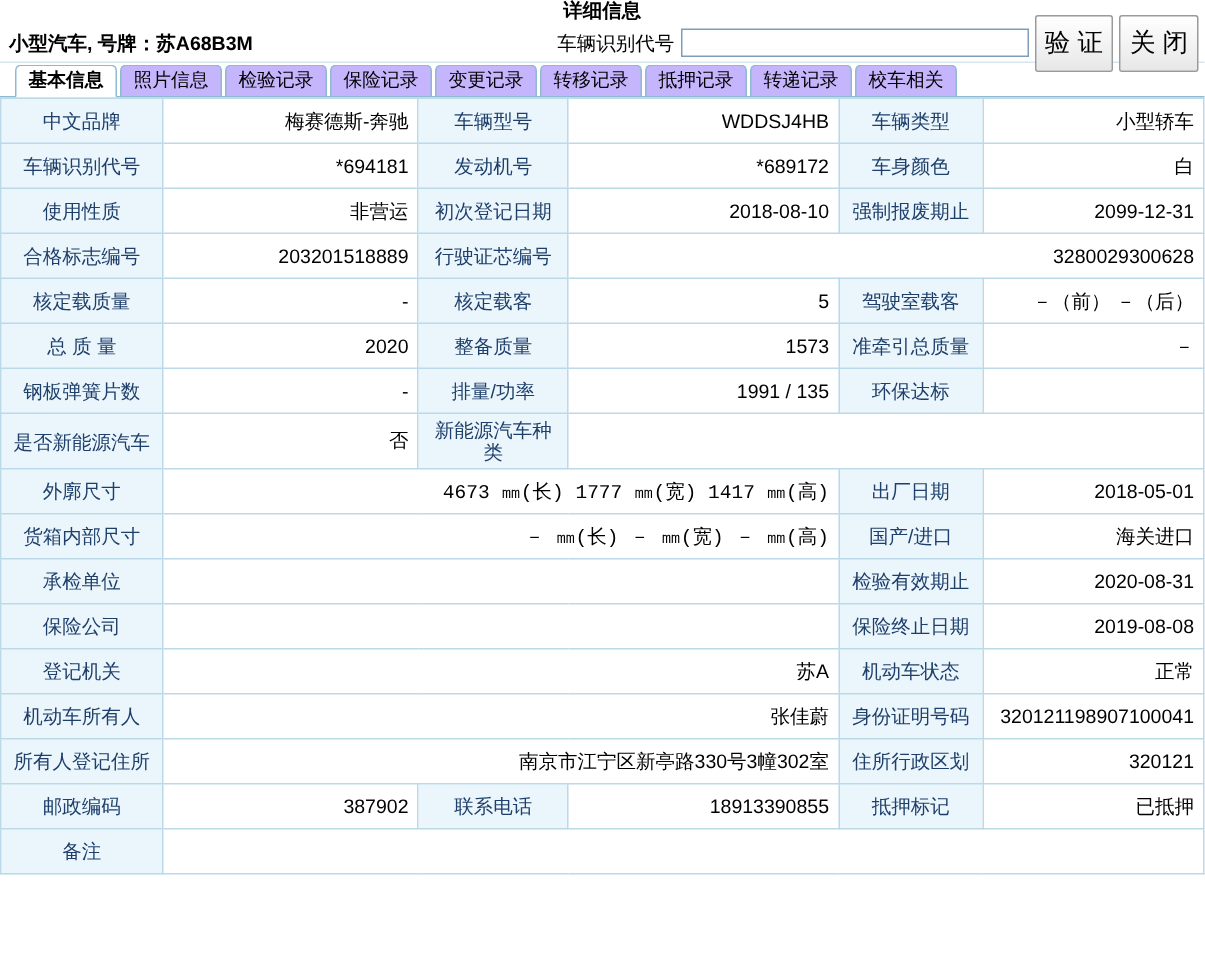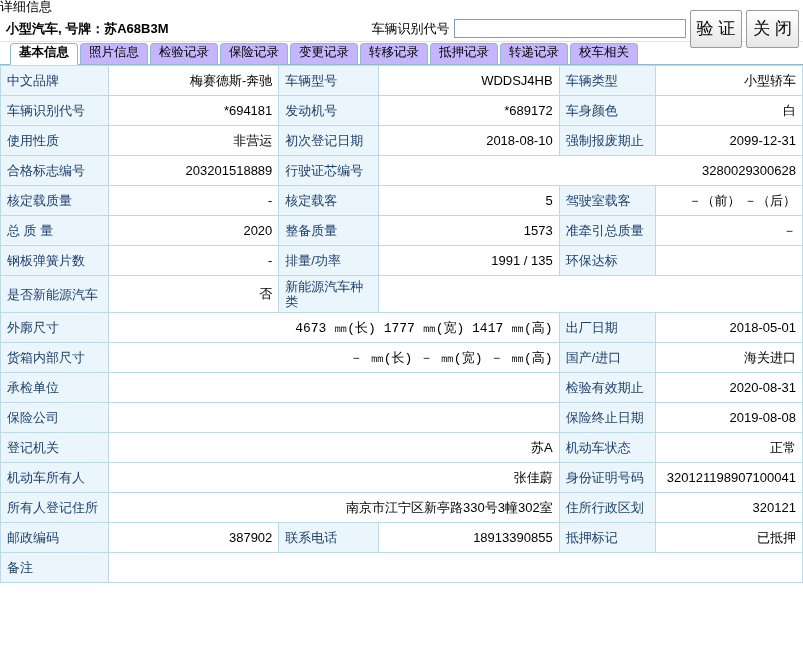--- a/index.html
+++ b/index.html
@@ -16,21 +16,22 @@
     overflow: hidden;
   }
   .page {
     position: relative;
     width: 803px;
     height: 653px;
     box-sizing: border-box;
   }
   .title-bar {
     height: 16px;
-    font-weight: normal;
+    text-align: center;
+    font-weight: bold;
     font-size: 13px;
     color: #000;
     overflow: hidden;
     line-height: 14px;
   }
   .search-bar {
     display: flex;
     align-items: center;
     height: 26px;
     padding: 2px 4px 2px 6px;
@@ -77,21 +78,20 @@
     padding: 4px 6px;
   }
   .tabs {
     display: flex;
     align-items: flex-end;
     height: 23px;
     padding-left: 10px;
     box-sizing: border-box;
     border-bottom: 1px solid #8fb9d0;
     background: #ffffff;
-    font-family: Liberation Mono, monospace;
   }
   .tab {
     height: 20px;
     line-height: 19px;
     padding: 0 8px;
     margin-right: 2px;
     font-size: 12.5px;
     border: 1px solid #8fb9d0;
     border-bottom: none;
     border-radius: 4px 4px 0 0;
@@ -117,21 +117,21 @@
     font-size: 13px;
     padding: 3px 6px;
     vertical-align: middle;
     height: 30px;
     box-sizing: border-box;
     word-break: break-all;
   }
   td.lbl {
     background: #eaf6fc;
     color: #1f3f6b;
-    text-align: left;
+    text-align: center;
     font-size: 12.5px;
     line-height: 15px;
   }
   td.val {
     background: #ffffff;
     color: #000;
     text-align: right;
   }
   .col-l1 { width: 108px; }
   .col-v1 { width: 170px; }

